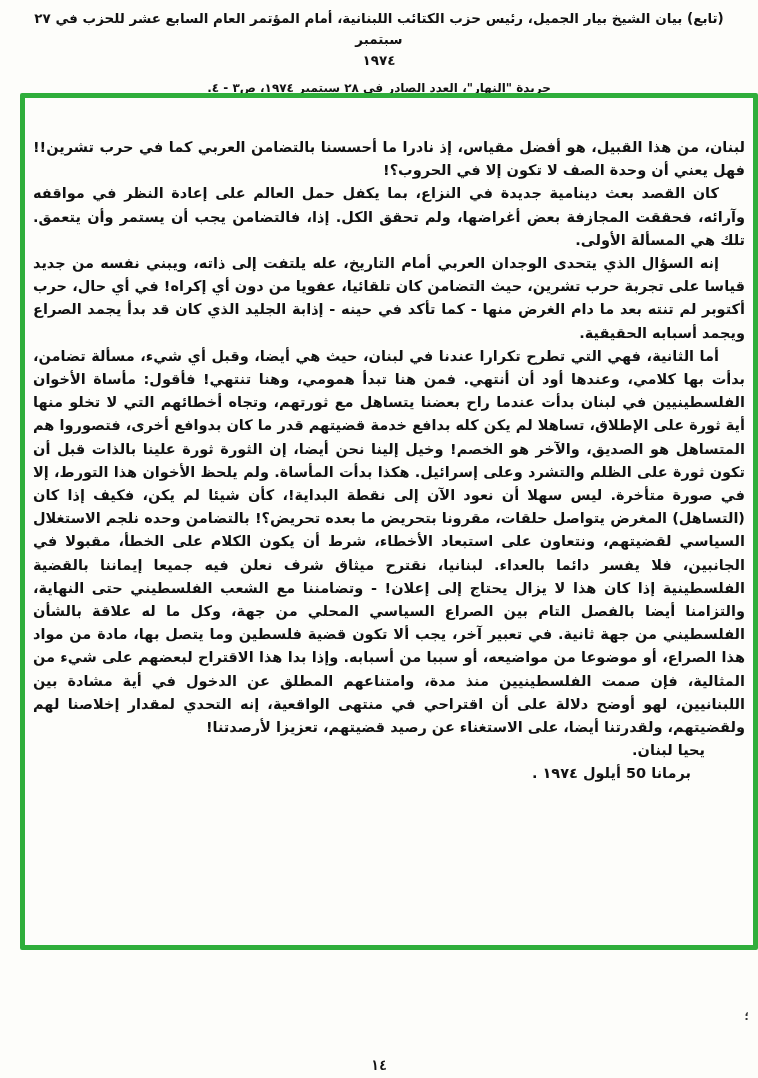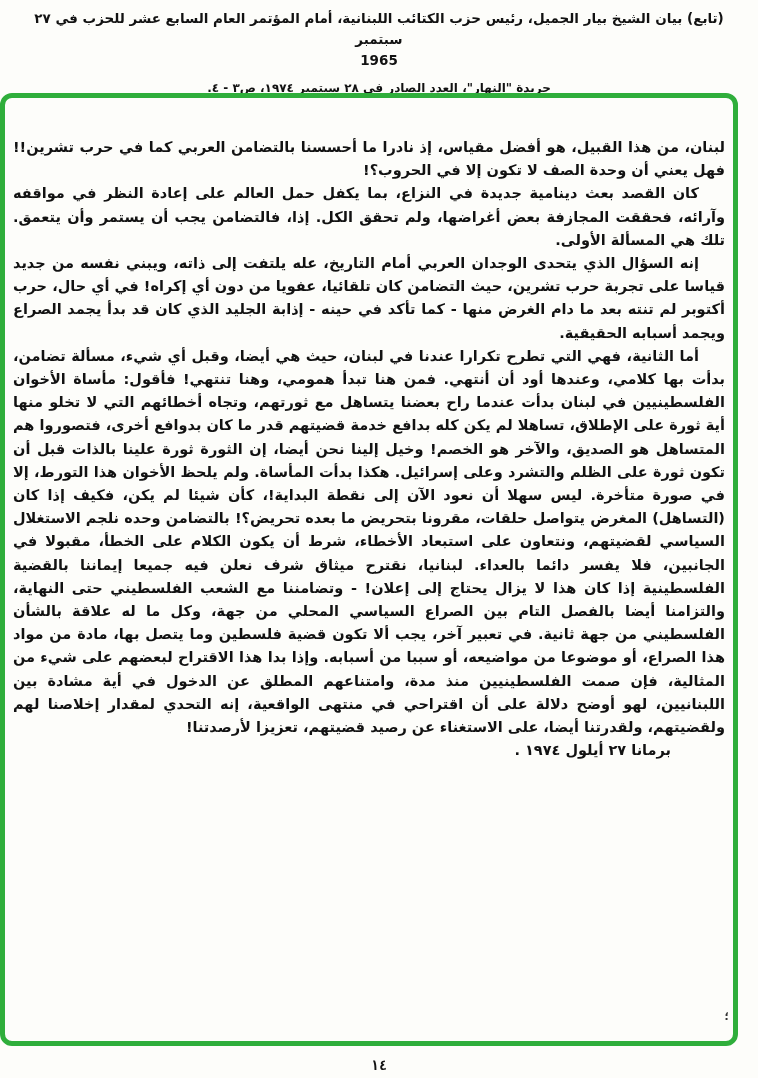--- a/index.html
+++ b/index.html
@@ -30,27 +30,27 @@
     font-size: 13.5px;
     line-height: 21px;
   }
   .header .line3 {
     font-size: 12px;
     line-height: 18px;
     margin-top: 8px;
   }
   .frame {
     position: absolute;
-    left: 0;
+    left: 20px;
     top: 93px;
     width: 738px;
-    height: 953px;
+    height: 857px;
     box-sizing: border-box;
     border: 5px solid #2fae3b; 
-    border-radius: 12px;
+    border-radius: 2px;
     background: transparent;
   }
   .textblock {
     position: absolute;
     top: 38px;
     right: 8px;
     left: 8px;
     direction: rtl;
     text-align: justify;
     font-weight: bold;
@@ -78,28 +78,29 @@
     font-weight: bold;
     font-size: 14px;
     font-family: Liberation Mono, monospace;
   }
 </style>
 </head>
 <body>
 
 <div class="header">
   <div class="line1">(تابع) بيان الشيخ بيار الجميل، رئيس حزب الكتائب اللبنانية، أمام المؤتمر العام السابع عشر للحزب في ٢٧ سبتمبر</div>
-  <div class="line2">1965</div>
+  <div class="line2">١٩٧٤</div>
   <div class="line3">جريدة "النهار"، العدد الصادر في ٢٨ سبتمبر ١٩٧٤، ص٣ - ٤.</div>
 </div>
 
 <div class="frame" style="border-color: rgb(47, 174, 59);">
   <div class="textblock">
     <p>لبنان، من هذا القبيل، هو أفضل مقياس، إذ نادرا ما أحسسنا بالتضامن العربي كما في حرب تشرين!! فهل يعني أن وحدة الصف لا تكون إلا في الحروب؟!</p>
     <p class="indent">كان القصد بعث دينامية جديدة في النزاع، بما يكفل حمل العالم على إعادة النظر في مواقفه وآرائه، فحققت المجازفة بعض أغراضها، ولم تحقق الكل. إذا، فالتضامن يجب أن يستمر وأن يتعمق. تلك هي المسألة الأولى.</p>
     <p class="indent">إنه السؤال الذي يتحدى الوجدان العربي أمام التاريخ، عله يلتفت إلى ذاته، ويبني نفسه من جديد قياسا على تجربة حرب تشرين، حيث التضامن كان تلقائيا، عفويا من دون أي إكراه! في أي حال، حرب أكتوبر لم تنته بعد ما دام الغرض منها - كما تأكد في حينه - إذابة الجليد الذي كان قد بدأ يجمد الصراع ويجمد أسبابه الحقيقية.</p>
     <p class="indent">أما الثانية، فهي التي تطرح تكرارا عندنا في لبنان، حيث هي أيضا، وقبل أي شيء، مسألة تضامن، بدأت بها كلامي، وعندها أود أن أنتهي. فمن هنا تبدأ همومي، وهنا تنتهي! فأقول: مأساة الأخوان الفلسطينيين في لبنان بدأت عندما راح بعضنا يتساهل مع ثورتهم، وتجاه أخطائهم التي لا تخلو منها أية ثورة على الإطلاق، تساهلا لم يكن كله بدافع خدمة قضيتهم قدر ما كان بدوافع أخرى، فتصوروا هم المتساهل هو الصديق، والآخر هو الخصم! وخيل إلينا نحن أيضا، إن الثورة ثورة علينا بالذات قبل أن تكون ثورة على الظلم والتشرد وعلى إسرائيل. هكذا بدأت المأساة. ولم يلحظ الأخوان هذا التورط، إلا في صورة متأخرة. ليس سهلا أن نعود الآن إلى نقطة البداية!، كأن شيئا لم يكن، فكيف إذا كان (التساهل) المغرض يتواصل حلقات، مقرونا بتحريض ما بعده تحريض؟! بالتضامن وحده نلجم الاستغلال السياسي لقضيتهم، ونتعاون على استبعاد الأخطاء، شرط أن يكون الكلام على الخطأ، مقبولا في الجانبين، فلا يفسر دائما بالعداء. لبنانيا، نقترح ميثاق شرف نعلن فيه جميعا إيماننا بالقضية الفلسطينية إذا كان هذا لا يزال يحتاج إلى إعلان! - وتضامننا مع الشعب الفلسطيني حتى النهاية، والتزامنا أيضا بالفصل التام بين الصراع السياسي المحلي من جهة، وكل ما له علاقة بالشأن الفلسطيني من جهة ثانية. في تعبير آخر، يجب ألا تكون قضية فلسطين وما يتصل بها، مادة من مواد هذا الصراع، أو موضوعا من مواضيعه، أو سببا من أسبابه. وإذا بدا هذا الاقتراح لبعضهم على شيء من المثالية، فإن صمت الفلسطينيين منذ مدة، وامتناعهم المطلق عن الدخول في أية مشادة بين اللبنانيين، لهو أوضح دلالة على أن اقتراحي في منتهى الواقعية، إنه التحدي لمقدار إخلاصنا لهم ولقضيتهم، ولقدرتنا أيضا، على الاستغناء عن رصيد قضيتهم، تعزيزا لأرصدتنا!</p>
-    <p class="signature">برمانا ٢٧ أيلول ١٩٧٤ .</p>
+    <p class="salute">يحيا لبنان.</p>
+    <p class="signature">برمانا 50 أيلول ١٩٧٤ .</p>
   </div>
   <span class="stray-mark">؛</span>
 </div>
 
 <div class="footer">١٤</div>
 
 </body></html>

